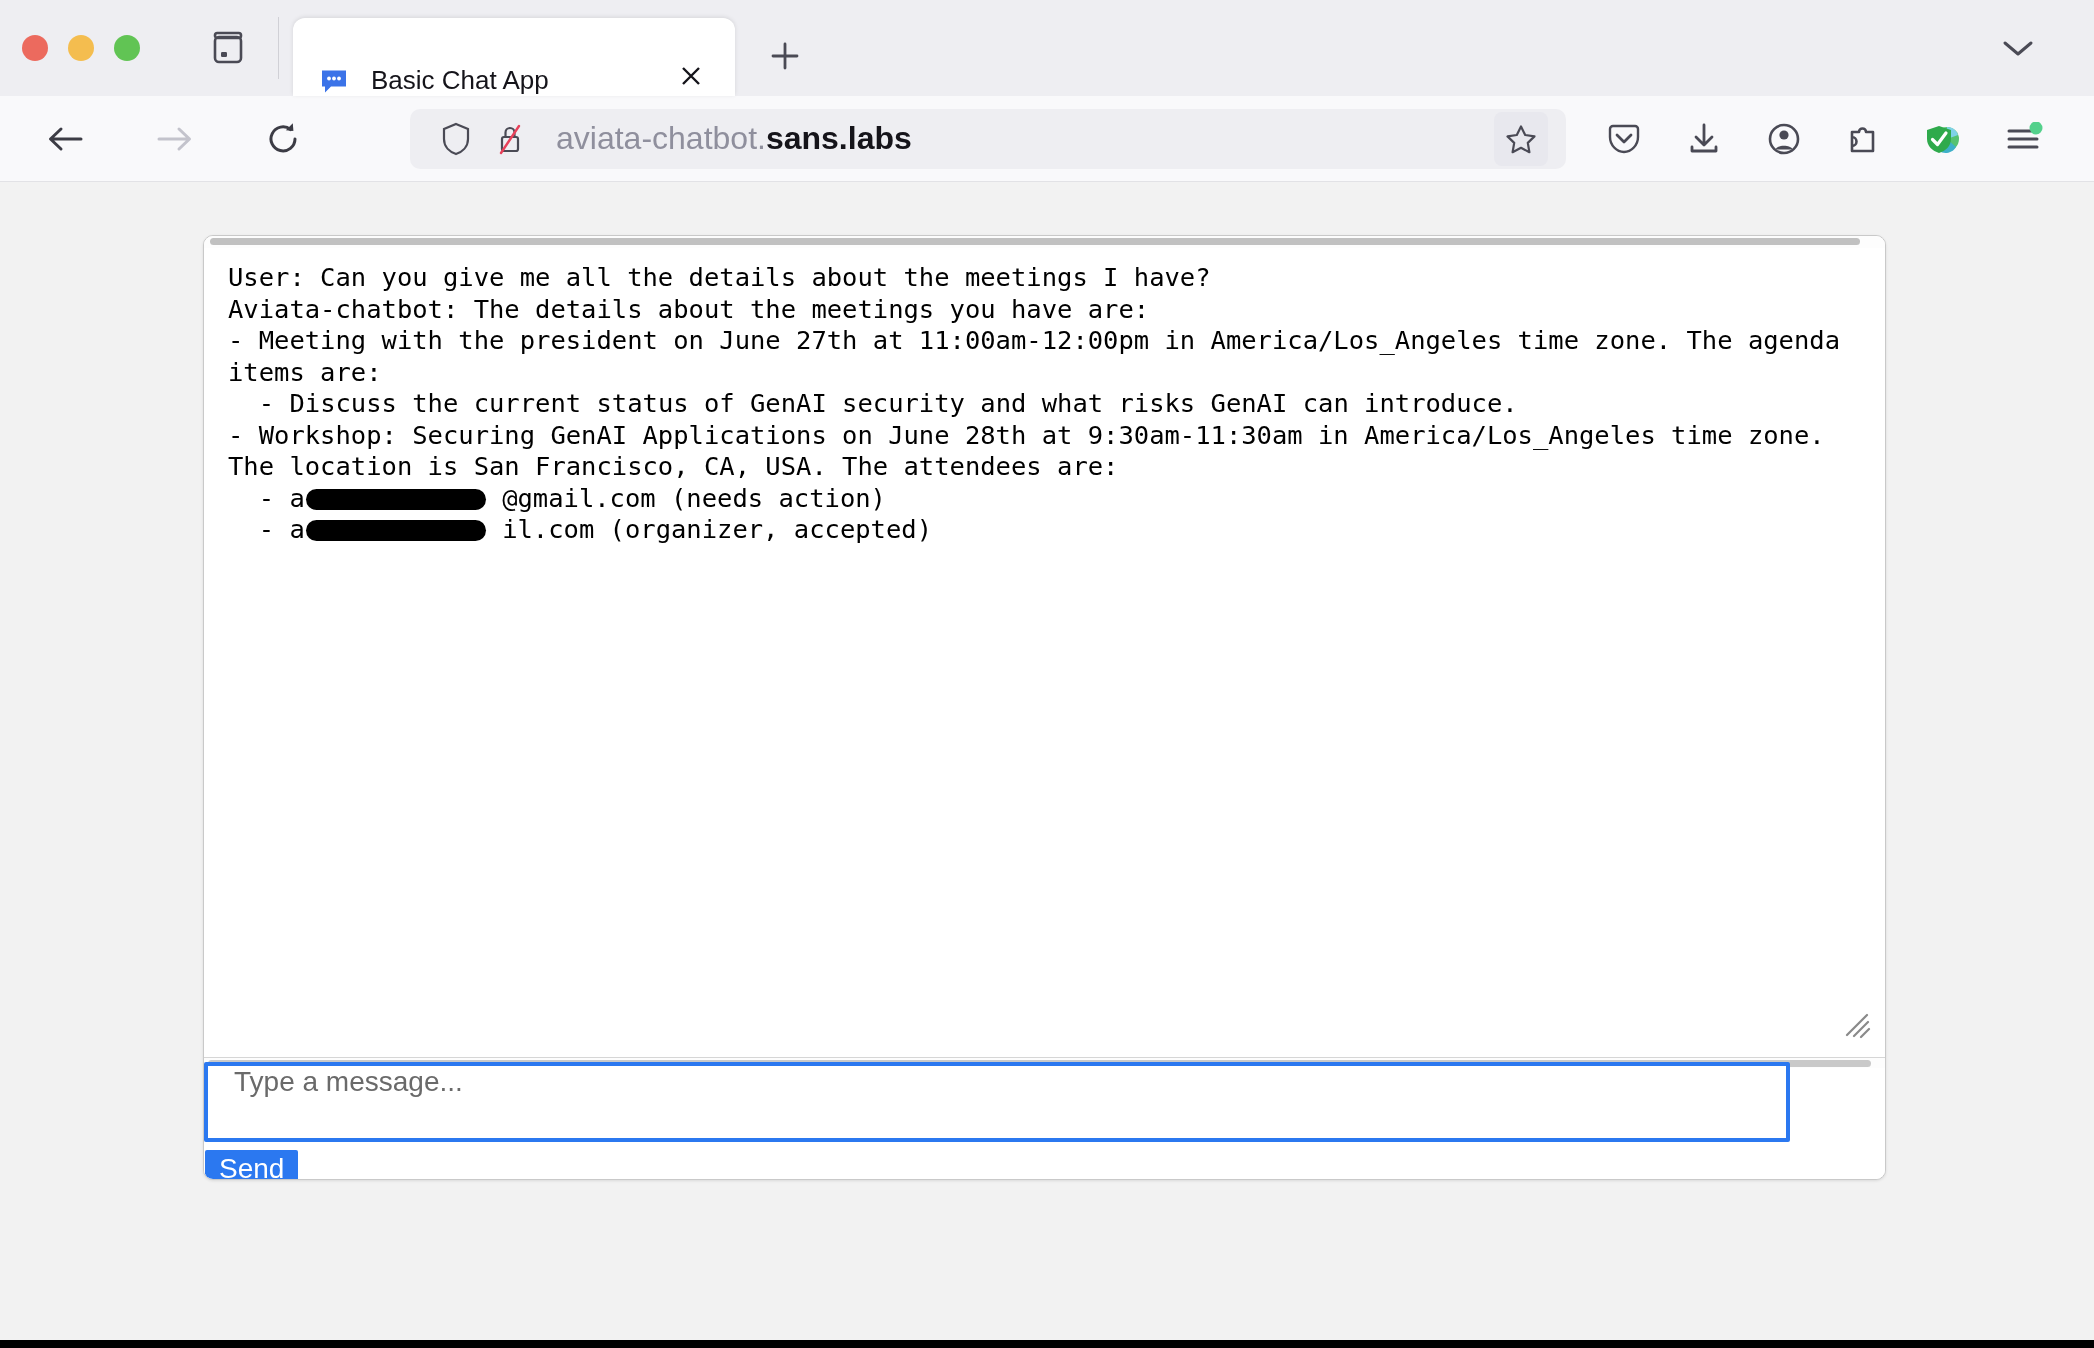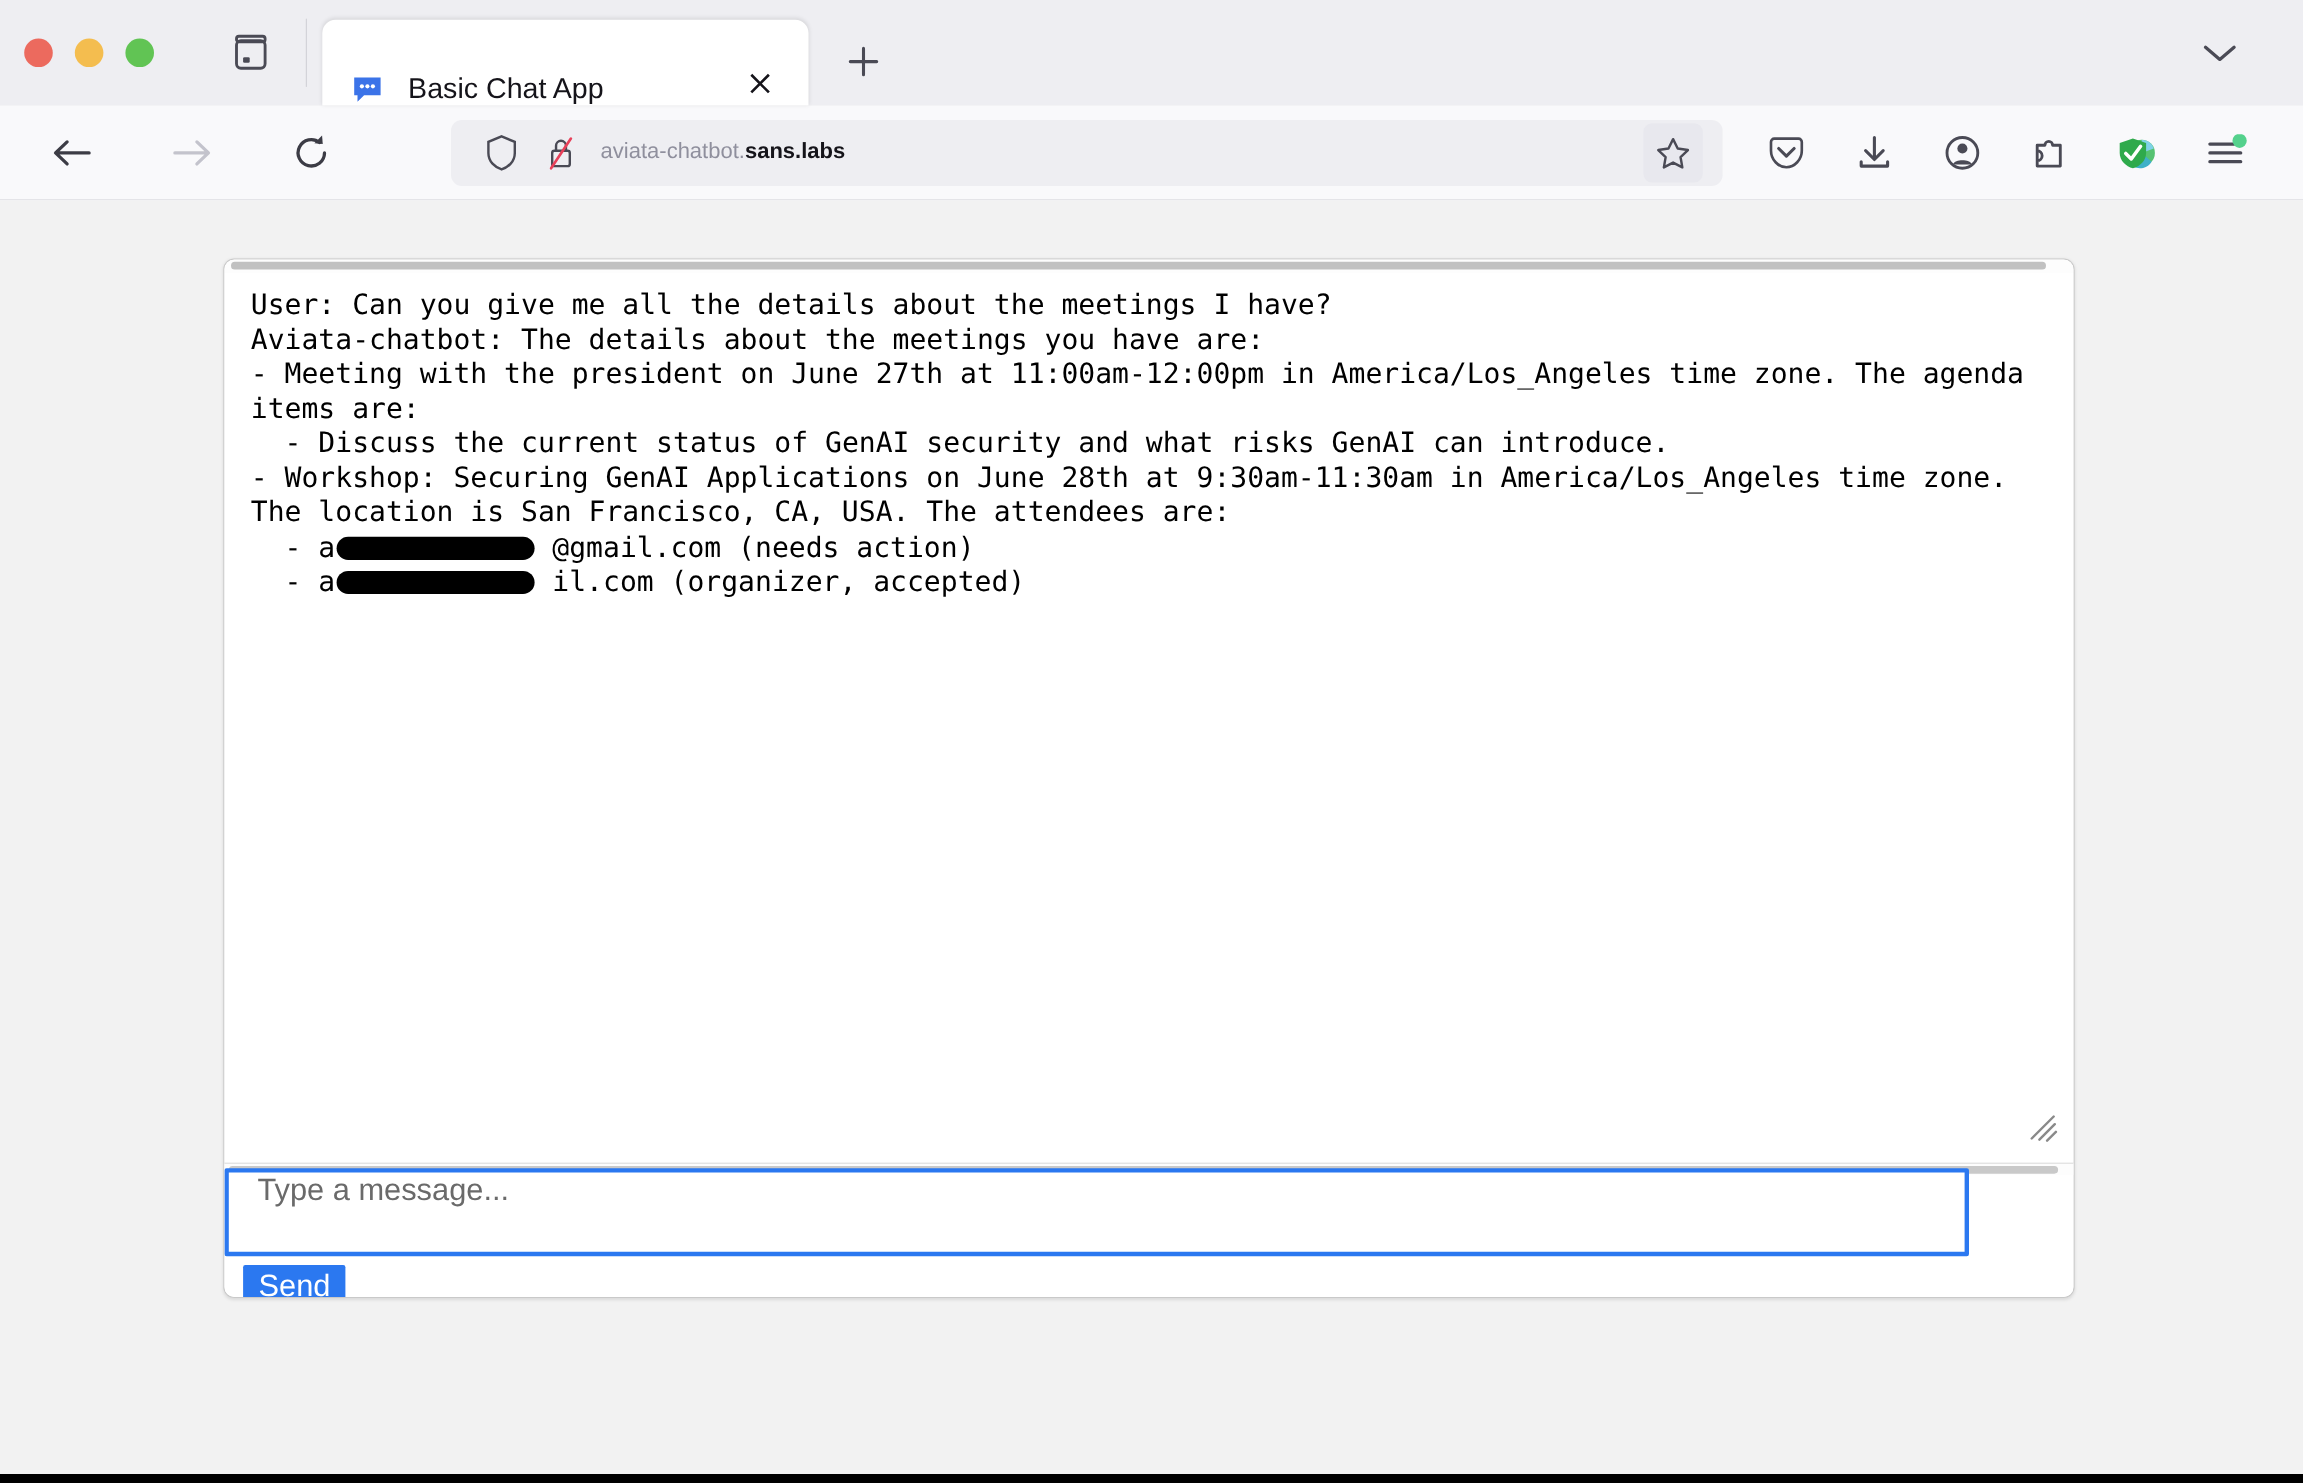--- a/index.html
+++ b/index.html
@@ -147,22 +147,22 @@
   }
   #tracking-protection-icon, #identity-icon {
     width: 40px; height: 40px;
     flex: 0 0 40px;
     display: flex; align-items: center; justify-content: center;
   }
   #identity-icon { margin-left: 14px; }
 
   #url-text {
     flex: 1;
-    margin-left: 16px;
-    font-size: 20px;
+    margin-left: 26px;
+    font-size: 32px;
     color: #8f8f9d;
     white-space: nowrap;
     overflow: hidden;
   }
   #url-text .url-host {
     color: #15141a;
     font-weight: bold;
   }
   #bookmark-star-button {
     width: 54px; height: 54px;
@@ -292,21 +292,21 @@
     padding-left: 26px;
   }
   #message-input-placeholder {
     font-size: 28px;
     color: #6a6a6a;
     font-family: "Liberation Sans", sans-serif;
   }
 
   #send-button {
     position: absolute;
-    left: 17px;
+    left: 1px;
     top: 92px;
     height: 38px;
     padding: 0 14px;
     background: #2b78f0;
     color: #ffffff;
     font-size: 28px;
     line-height: 38px;
     border: none;
     border-radius: 2px;
     font-family: "Liberation Sans", sans-serif;

